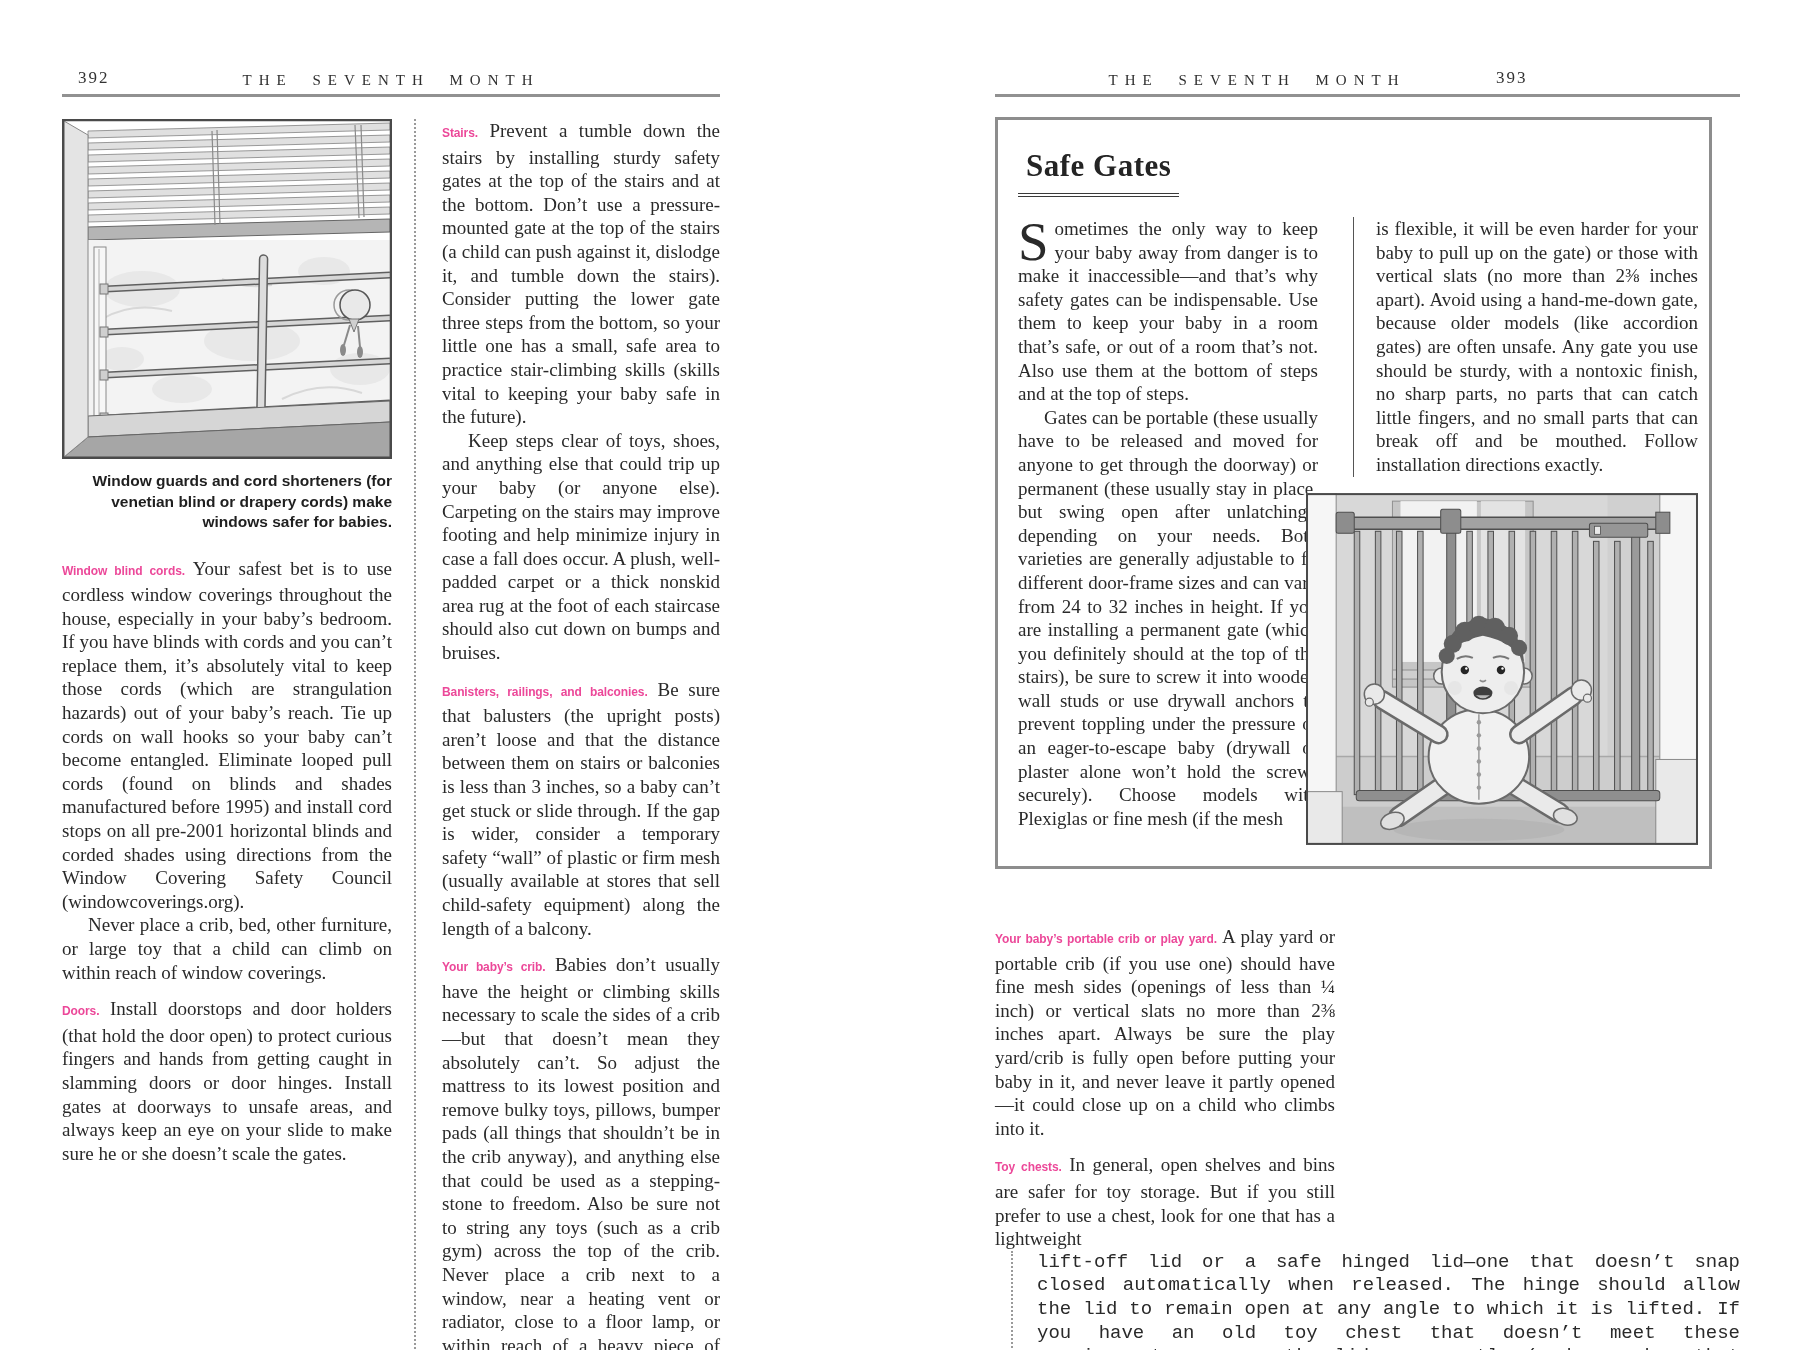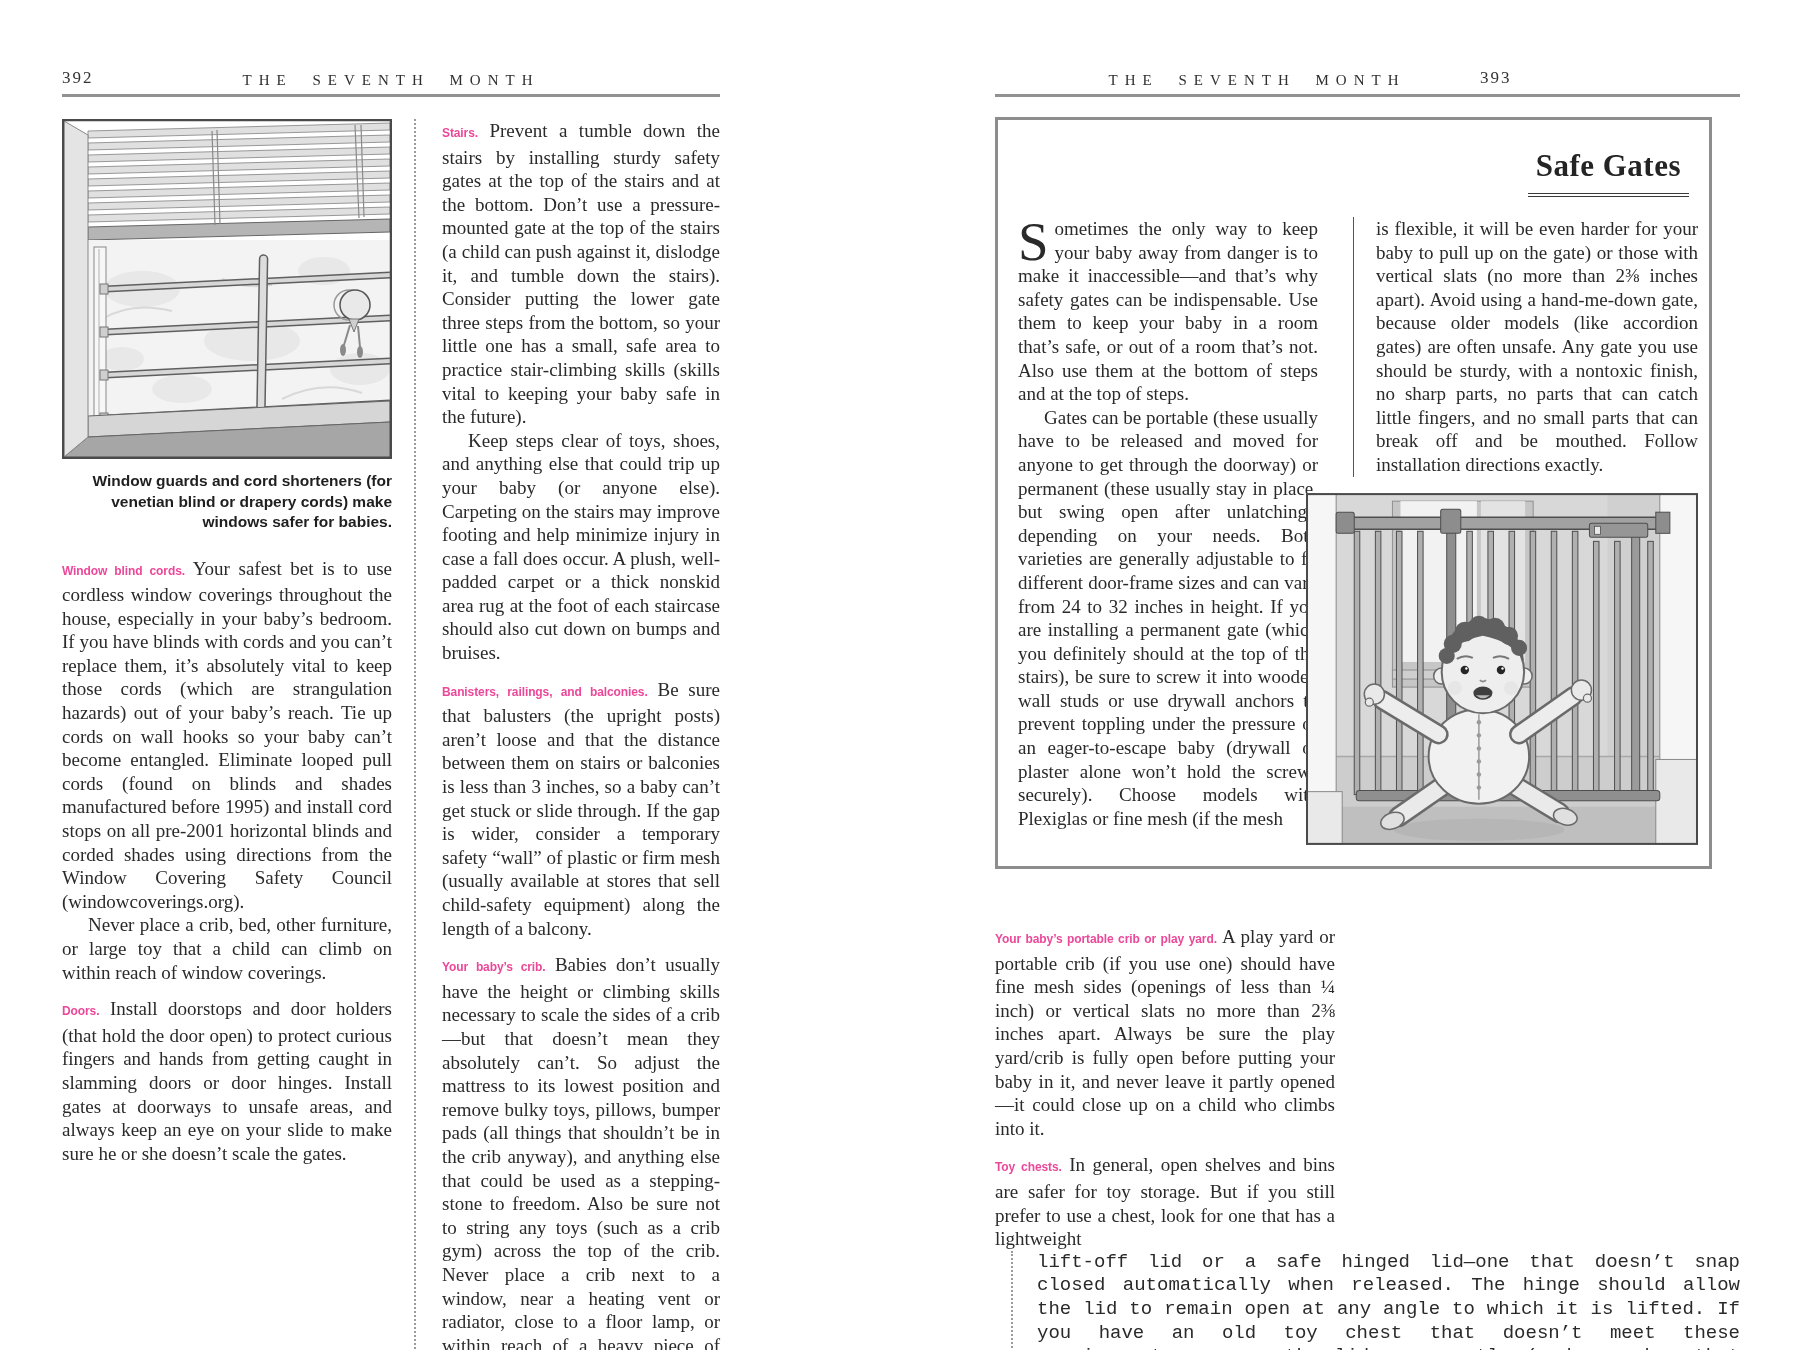--- a/index.html
+++ b/index.html
@@ -5,22 +5,22 @@
   html,body { margin:0; padding:0; background:#ffffff; }
   body { width:1800px; height:1350px; position:relative; overflow:hidden;
          font-family:"Liberation Serif", serif; color:#2a2a2a; }
 
   .page { position:absolute; top:56px; }
   .page-left  { left:62px;  width:658px; }
   .page-right { left:995px; width:745px; }
 
   .header { position:relative; height:38px; }
   .pgnum  { position:absolute; bottom:6px; font-size:17px; letter-spacing:2px; color:#333; }
-  .page-left  .pgnum { left:0; }
-  .page-right .pgnum { left:485px;font-family:Liberation Serif, serif; }
+  .page-left  .pgnum { left:16px; }
+  .page-right .pgnum { left:501px;font-family:Liberation Serif, serif; }
   .htitle { position:absolute; bottom:5px; font-size:15px; letter-spacing:7px;
             word-spacing:9px; color:#2f2f2f; white-space:nowrap; }
   .page-left  .htitle { left:50%;  transform:translateX(-50%); }
   .page-right .htitle { left:262px; transform:translateX(-50%); }
   .rule { height:3px; background:#919191; }
 
   .bt { font-size:19px; line-height:23.6px; text-align:justify; }
   p.para { margin:0; }
   p.spaced { margin-top:13px; }
   p.cont { text-indent:26px; }
@@ -31,21 +31,21 @@
   .page-left .col1 { width:330px; flex:none; }
   .page-left .col2 { flex:1; margin-left:22px; border-left:2px dotted #9a9a9a; padding-left:26px; }
 
   .figure svg { display:block; }
   .caption { margin-top:12px; font-family:"Liberation Sans", sans-serif; font-weight:bold;
              font-size:15.5px; line-height:20.5px; color:#1f1f1f; text-align:right; }
   .col1 .bt-start { margin-top:24px; }
 
   .safe-box { margin-top:20px; width:717px; min-height:752px; box-sizing:border-box;
               border:3px solid #8d8d8d; padding:20px 20px 16px; background:#fff; }
-  .box-title-wrap { text-align:right; margin-top:8px; }
+  .box-title-wrap { text-align:left; margin-top:8px; }
   .box-title { display:inline-block; font-size:31px; font-weight:bold; color:#242424;
                letter-spacing:0.5px; padding:0 8px 9px; border-bottom:4px double #3a3a3a; }
   .box-cols { display:flex; margin-top:20px; }
   .box-col1 { width:300px; flex:none; }
   .box-col2 { flex:1; margin-left:24px; }
   .box-col2-text { border-left:1.5px solid #555; padding-left:22px;margin-left:11px; }
   .gate-fig { margin-top:16px; margin-left:-36px; }
   .dropcap { float:left; font-size:55px; line-height:45px; padding:2px 6px 0 0; color:#2a2a2a; }
 
   .bottom-cols { display:flex; margin-top:56px;flex-direction:column; }

